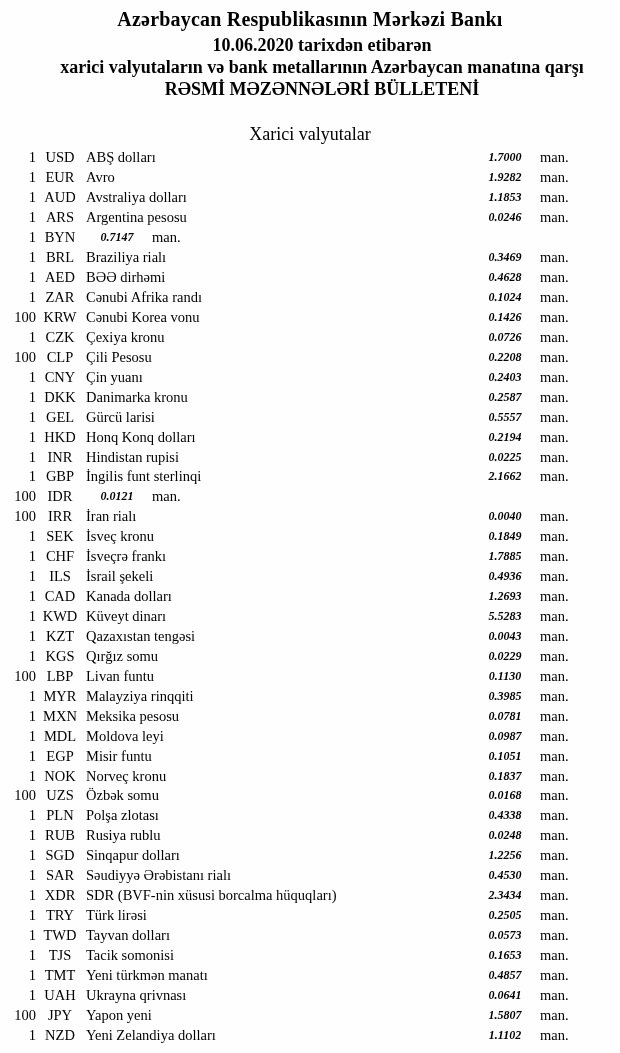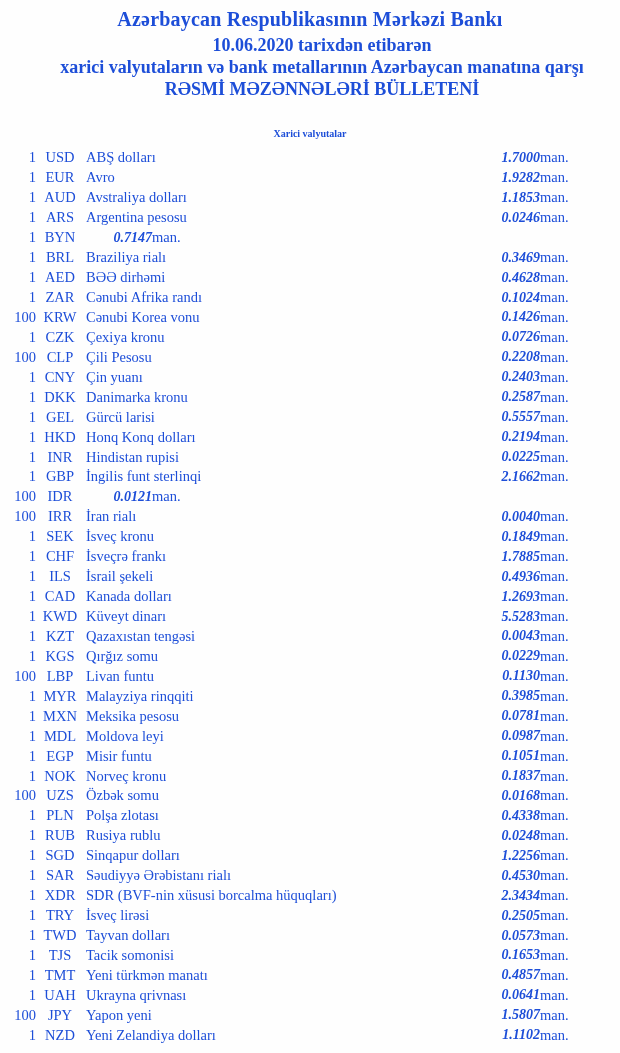--- a/index.html
+++ b/index.html
@@ -5,21 +5,21 @@
   html, body {
     margin: 0;
     padding: 0;
     background: #ffffff;
   }
   .page {
     position: relative;
     width: 620px;
     height: 1053px;
     background: #fefefe;
-    color: #1d4ed8;
+    color: #000000;
     font-family: "Liberation Serif", "DejaVu Serif", serif;
     overflow: hidden;
     box-sizing: border-box;
   }
   .header {
     text-align: center;
     font-weight: bold;
   }
   .doc-title {
     padding-top: 4px;
@@ -28,22 +28,22 @@
     letter-spacing: 0.2px;
   }
   .hline {
     font-size: 18px;
     line-height: 22px;
     padding-left: 24px;
   }
   .section-title {
     margin-top: 24px;
     text-align: center;
-    font-weight: bold;
-    font-size: 10px;
+    font-weight: normal;
+    font-size: 18px;
     line-height: 20px;
   }
   .rates-table {
     margin-top: 4px;
   }
   .row {
     display: flex;
     align-items: center;
     height: 19.95px;
     font-size: 14.5px;
@@ -61,24 +61,24 @@
     text-align: center;
   }
   .name {
     flex: 1;
     padding-left: 4px;
     overflow: hidden;
   }
   .rate {
     flex: none;
     width: 70px;
-    text-align: right;
+    text-align: center;
     font-weight: bold;
     font-style: italic;
-    font-size: 14px;
+    font-size: 12px;
   }
   .unit {
     flex: none;
     width: 43px;
     margin-right: 37px;
     text-align: left;
   }
 </style>
 </head>
 <body>
@@ -393,21 +393,21 @@
     <span class="qty">1</span>
     <span class="code">XDR</span>
     <span class="name">SDR (BVF-nin xüsusi borcalma hüquqları)</span>
     <span class="rate">2.3434</span>
     <span class="unit">man.</span>
   </div>
 
   <div class="row">
     <span class="qty">1</span>
     <span class="code">TRY</span>
-    <span class="name">İsveç lirəsi</span>
+    <span class="name">Türk lirəsi</span>
     <span class="rate">0.2505</span>
     <span class="unit">man.</span>
   </div>
 
   <div class="row">
     <span class="qty">1</span>
     <span class="code">TWD</span>
     <span class="name">Tayvan dolları</span>
     <span class="rate">0.0573</span>
     <span class="unit">man.</span>

